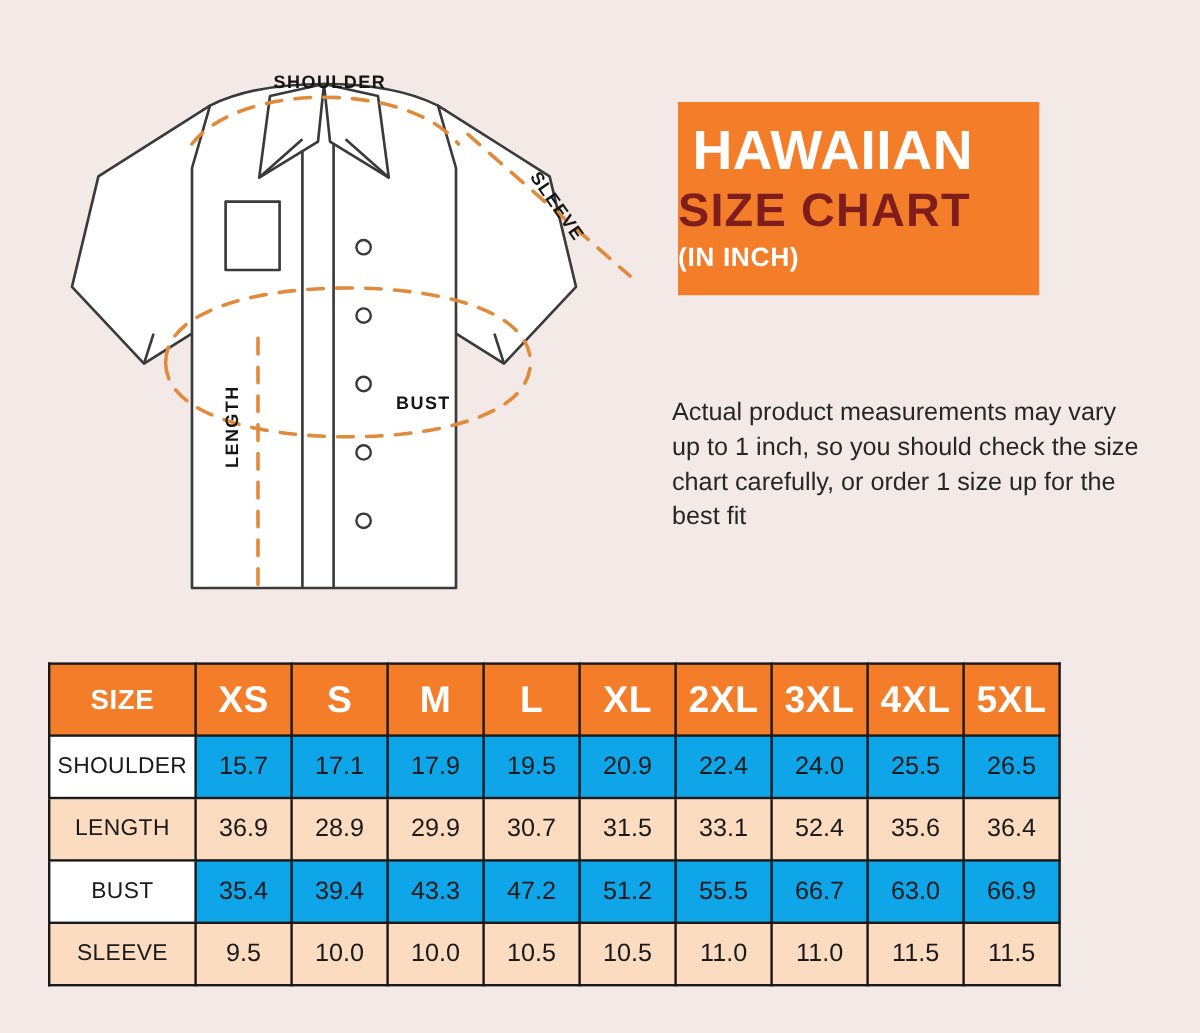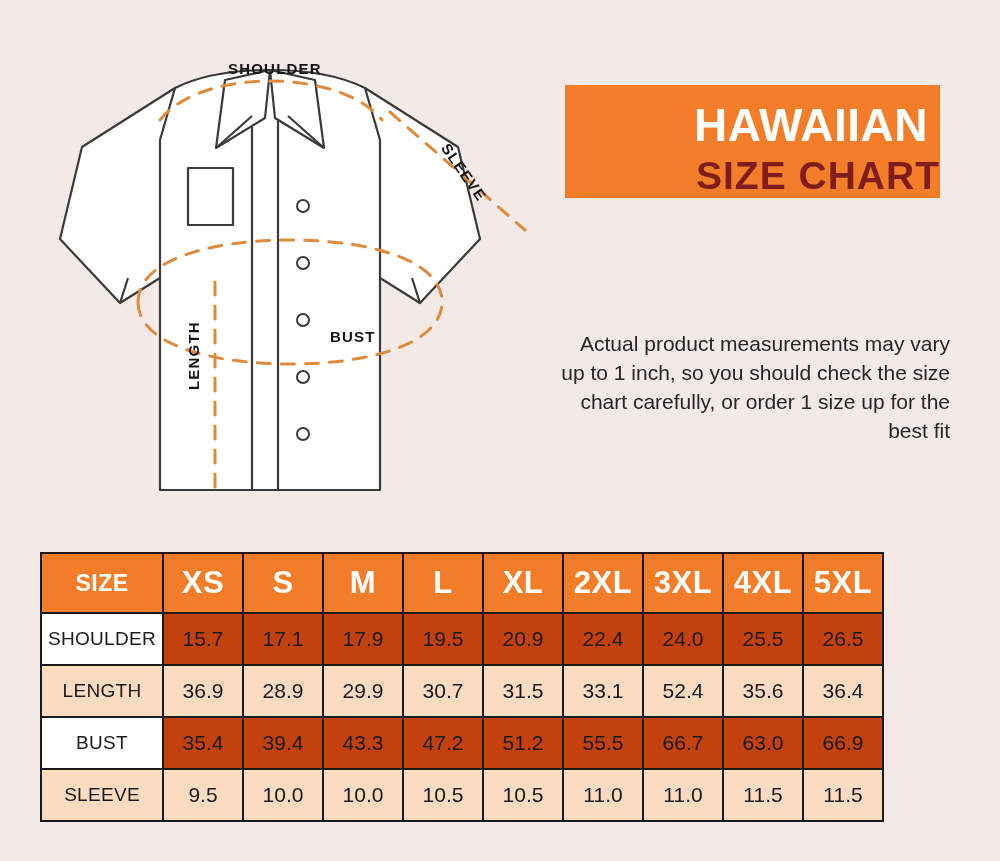--- a/index.html
+++ b/index.html
@@ -46,24 +46,24 @@
     left: 185px; top: 390px;
     transform: rotate(-90deg);
     transform-origin: left top;
   }
 
   
   #title-block {
     position: absolute;
     left: 565px;
     top: 85px;
-    width: 375px;
+    width: 301px;
     background: #f47d2a;
-    padding: 18px 0 0 0;
-    text-align: right;
+    padding: 18px 0 18px 0;
+    text-align: left;
     box-sizing: border-box;
   }
   #title-main {
     color: #ffffff;
     font-size: 46px;
     font-weight: bold;
     line-height: 0.98;
     letter-spacing: 0.5px;
     padding: 0 12px;
   }
@@ -83,21 +83,20 @@
   }
 
   #note {
     position: absolute;
     left: 560px;
     top: 330px;
     width: 390px;
     color: #262626;
     font-size: 21px;
     line-height: 1.38;
-    text-align: right;
   }
 
   
   #size-table {
     position: absolute;
     left: 40px;
     top: 552px;
     width: 844px;
     border-collapse: collapse;
     table-layout: fixed;
@@ -120,21 +119,21 @@
   #size-table thead th.corner {
     font-size: 23px;
   }
   #size-table tbody th {
     background: #ffffff;
     font-weight: normal;
     font-size: 19px;
     letter-spacing: 0.3px;
   }
   #size-table tbody td {
-    background: #c2410c;
+    background: #0ea5e9;
   }
   #size-table tbody tr.shade th,
   #size-table tbody tr.shade td {
     background: #fbdcc1;
   }
   #size-table col.rowhead { width: 122px; }
 </style>
 </head>
 <body>
 
@@ -191,20 +190,21 @@
   <div class="diagram-label" id="label-sleeve">SLEEVE</div>
   <div class="diagram-label" id="label-bust">BUST</div>
   <div class="diagram-label" id="label-length">LENGTH</div>
 </div>
 
 <div id="title-block">
   <div id="title-main">
     <span>HAWAIIAN</span><br>
   </div>
   <div id="title-sub">SIZE CHART</div>
+  <div id="title-unit">(IN INCH)</div>
 </div>
 
 <div id="note">Actual product measurements may vary up to 1 inch, so you should check the size chart carefully, or order 1 size up for the best fit</div>
 
 <table id="size-table">
   <colgroup>
     <col class="rowhead">
   </colgroup>
   <thead>
     <tr>

